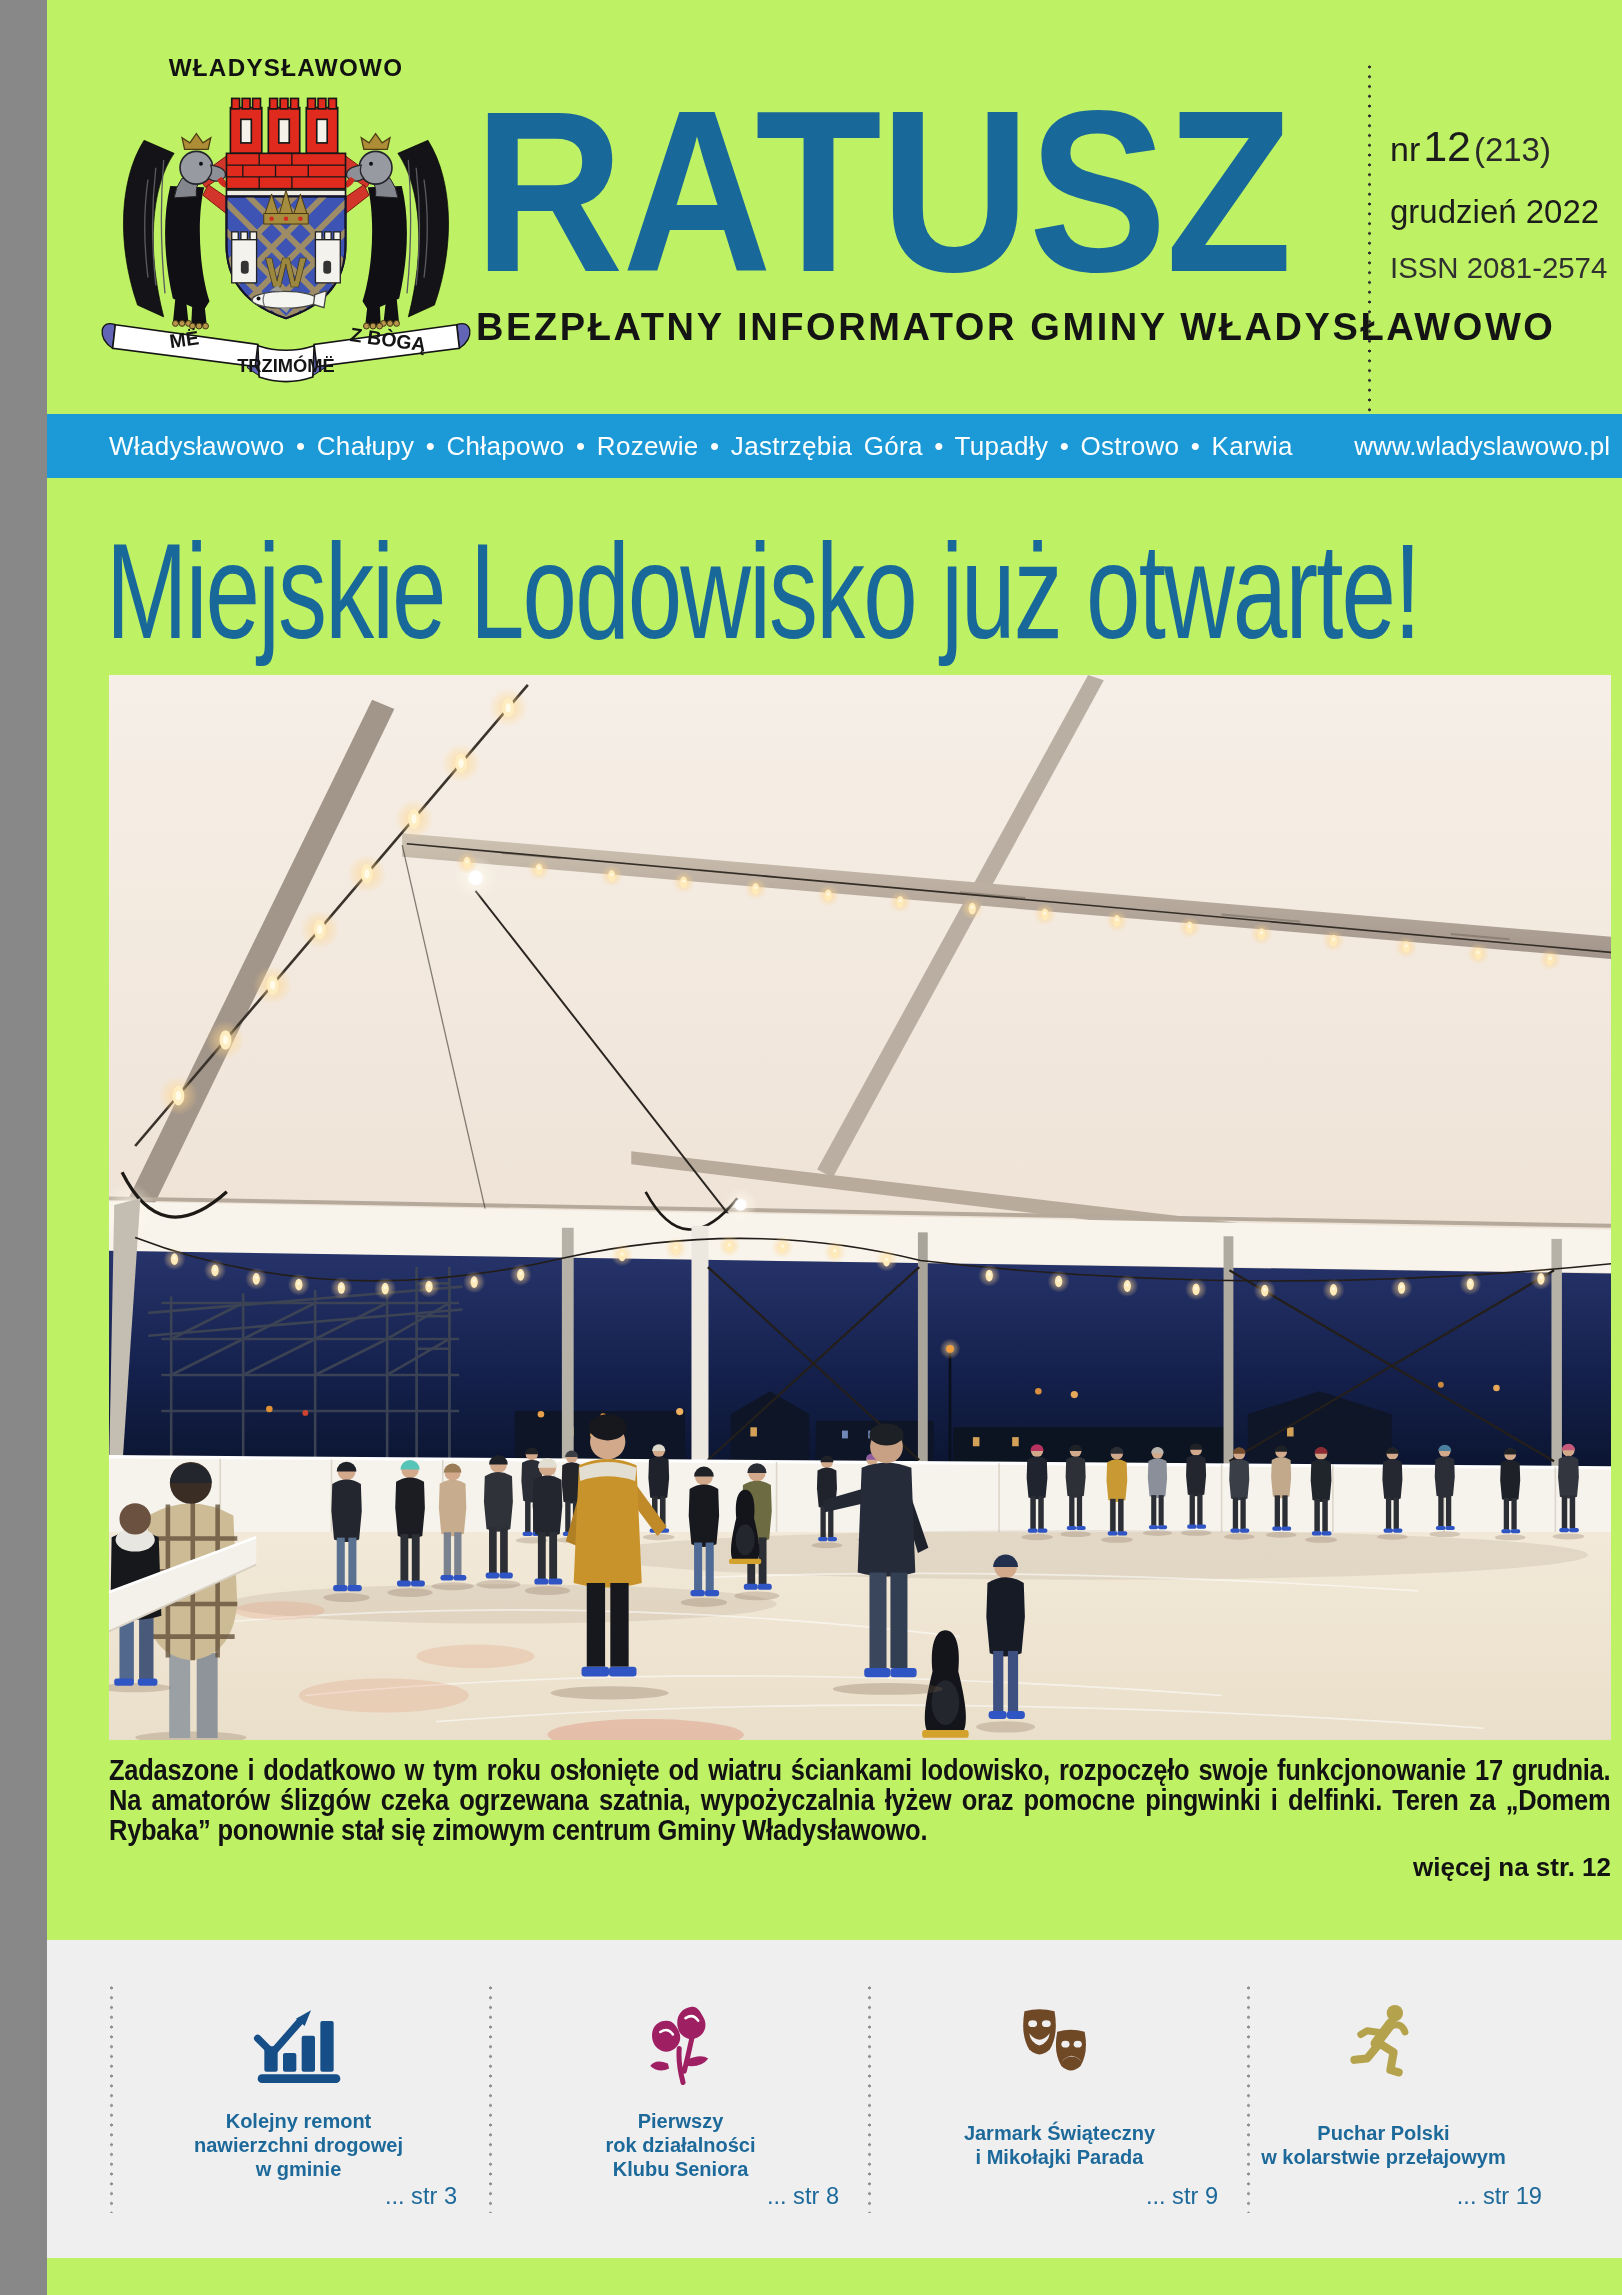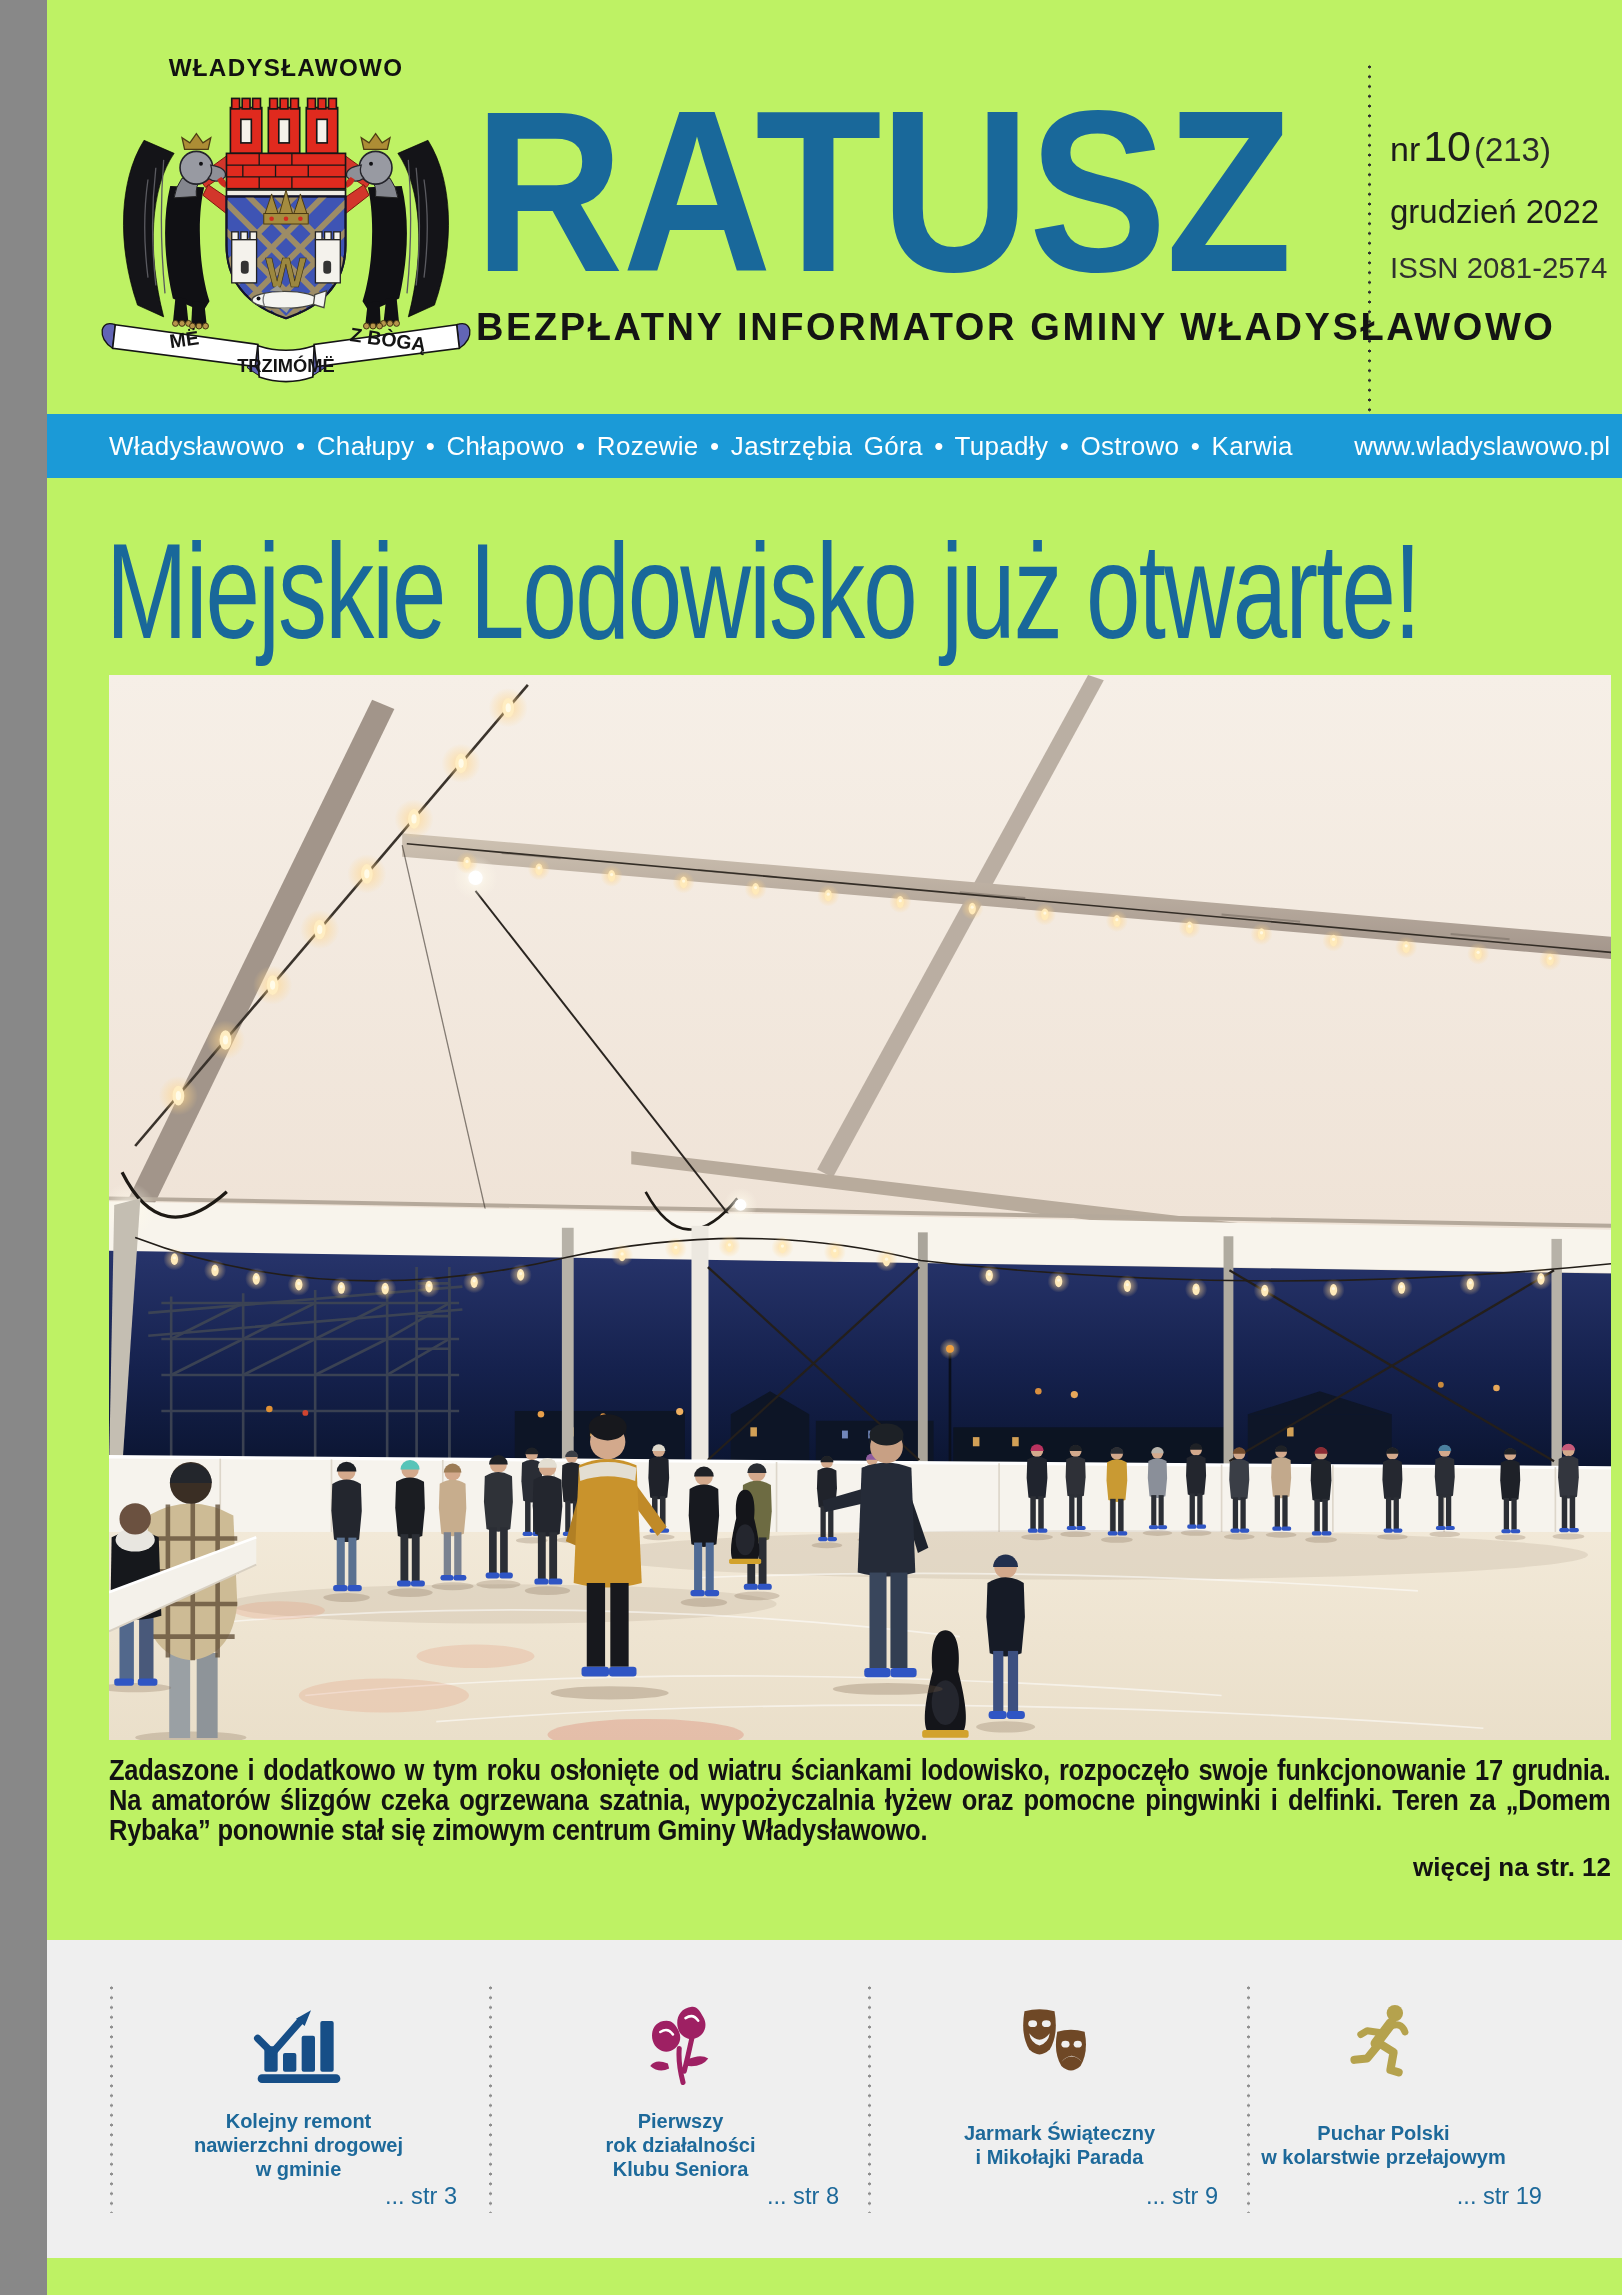--- a/index.html
+++ b/index.html
@@ -158,21 +158,21 @@
   </svg>
 
   <div class="brand"><span>RATUSZ</span></div>
   <div class="subtitle">BEZPŁATNY INFORMATOR GMINY WŁADYSŁAWOWO</div>
 
   <div class="vdots dark" style="left:1321px;top:62px;height:353px;"></div>
 
   <div class="issue">
     <div class="l1">
       <span class="nr">nr</span>
-      <span class="num">10</span>
+      <span class="num">12</span>
       <span class="ed">(213)</span>
     </div>
     <div class="l2">grudzień 2022</div>
     <div class="l3">ISSN 2081-2574</div>
   </div>
 
   <div class="townsbar">
     <div class="towns">Władysławowo • Chałupy • Chłapowo • Rozewie • Jastrzębia Góra • Tupadły • Ostrowo • Karwia</div>
     <div class="url">www.wladyslawowo.pl</div>
   </div>

